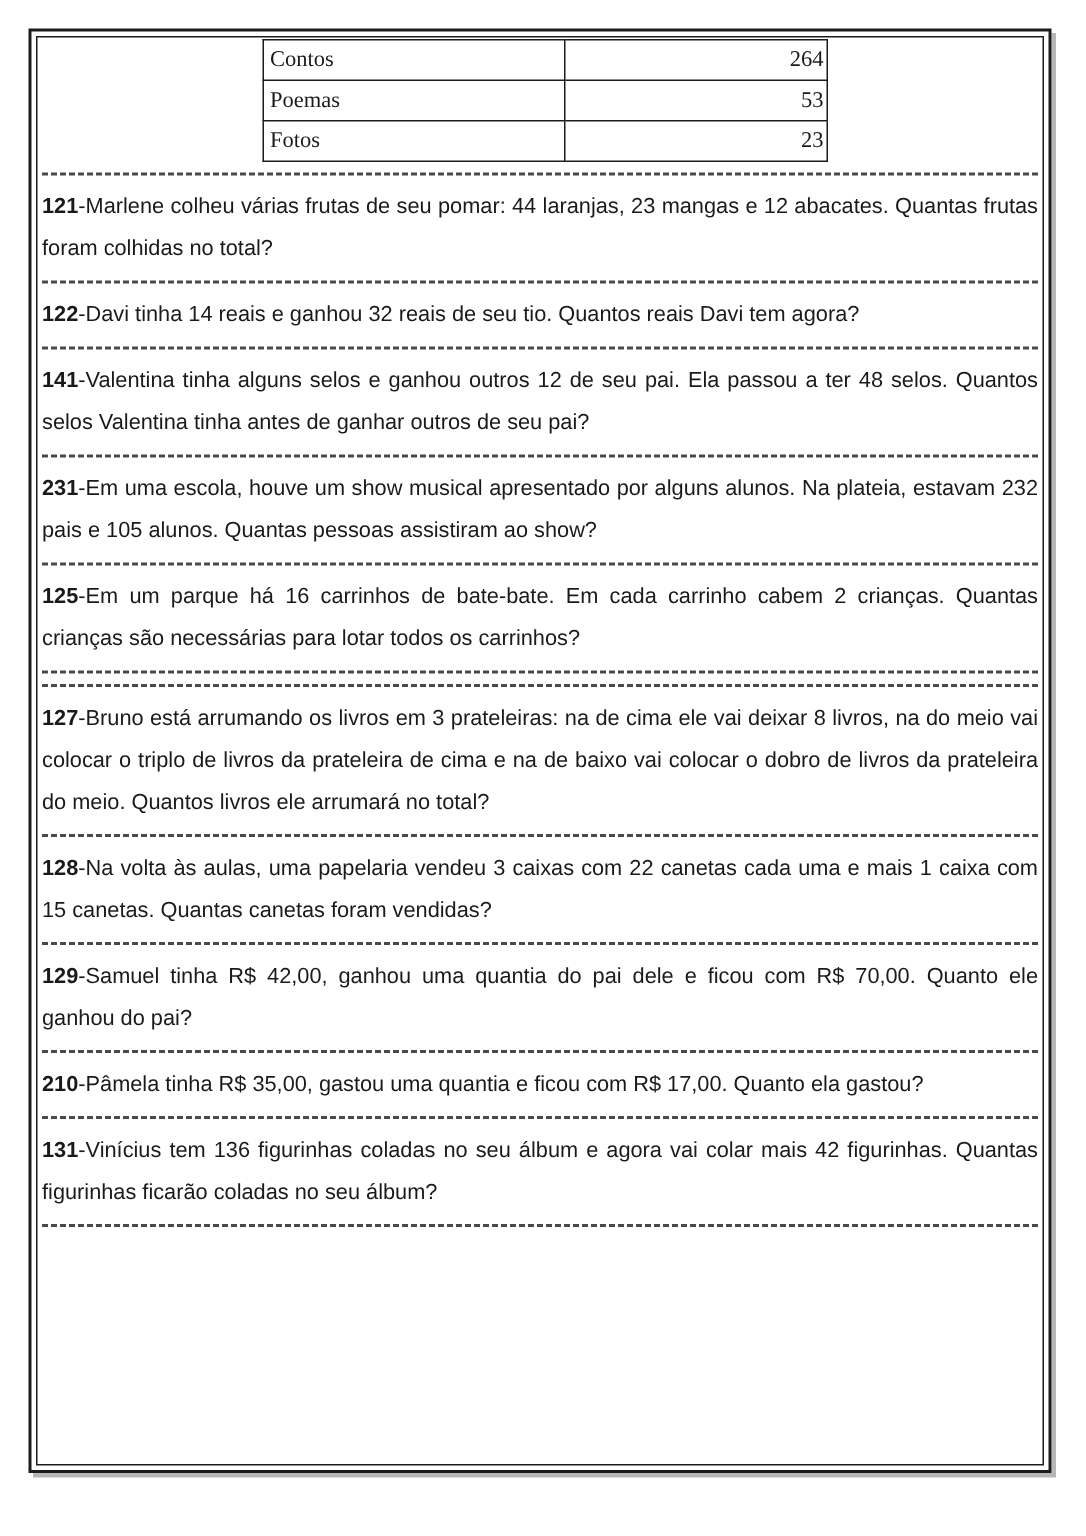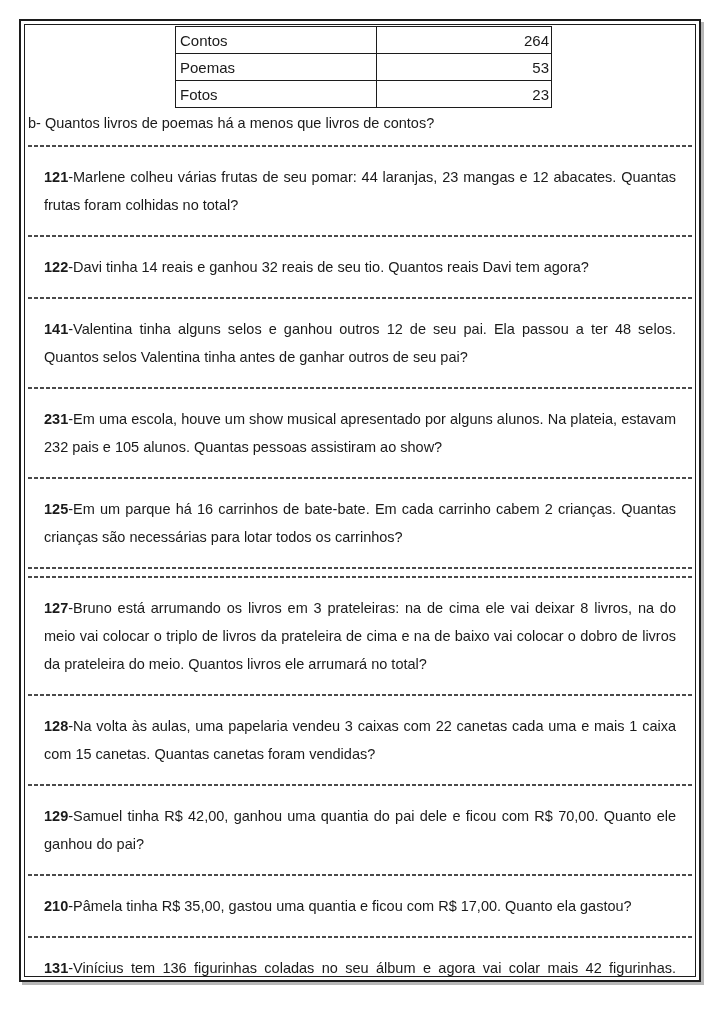--- a/index.html
+++ b/index.html
@@ -28,20 +28,21 @@
     position: absolute;
     inset: 3px;
     border: 1px solid #1c1c1c;
     padding: 0 3px;
     overflow: hidden;
     background: #ffffff;
   }
   table.books-table {
     border-collapse: collapse;
     margin: 1px 0 0 147px;
+    font-family: Liberation Serif, serif;
   }
   table.books-table td {
     border: 1px solid #1c1c1c;
     font-size: 15px;
     height: 26px;
     padding: 0 2px 0 4px;
     vertical-align: middle;
     color: #1a1a1a;
   }
   td.cell-label { width: 194px; }
@@ -52,21 +53,21 @@
     line-height: 29px;
     white-space: nowrap;
   }
   p.sub:first-of-type { margin-top: 1px; }
   .sep {
     height: 2px;
     margin: 7px 0;
     background: repeating-linear-gradient(to right, #4a4a4a 0 4px, transparent 4px 6px);
   }
   p.q {
-    margin: 16px;
+    margin: 0;
     font-size: 14.5px;
     line-height: 28px;
     text-align: justify;
   }
   p.q b { font-weight: bold; }
 </style>
 </head>
 <body>
 
 <div class="page-frame">
@@ -82,21 +83,20 @@
           <td class="cell-label">Poemas</td>
           <td class="cell-value">53</td>
         </tr>
         <tr>
           <td class="cell-label">Fotos</td>
           <td class="cell-value">23</td>
         </tr>
       </tbody>
     </table>
 
-    <p class="sub">b- Quantos livros de poemas há a menos que livros de contos?</p>
 
     <div class="sep"></div>
 
     <p class="q"><b>121</b><span>-Marlene colheu várias frutas de seu pomar: 44 laranjas, 23 mangas e 12 abacates. Quantas frutas foram colhidas no total?</span></p>
     <div class="sep"></div>
 
     <p class="q"><b>122</b><span>-Davi tinha 14 reais e ganhou 32 reais de seu tio. Quantos reais Davi tem agora?</span></p>
     <div class="sep"></div>
 
     <p class="q"><b>141</b><span>-Valentina tinha alguns selos e ganhou outros 12 de seu pai. Ela passou a ter 48 selos. Quantos selos Valentina tinha antes de ganhar outros de seu pai?</span></p>

